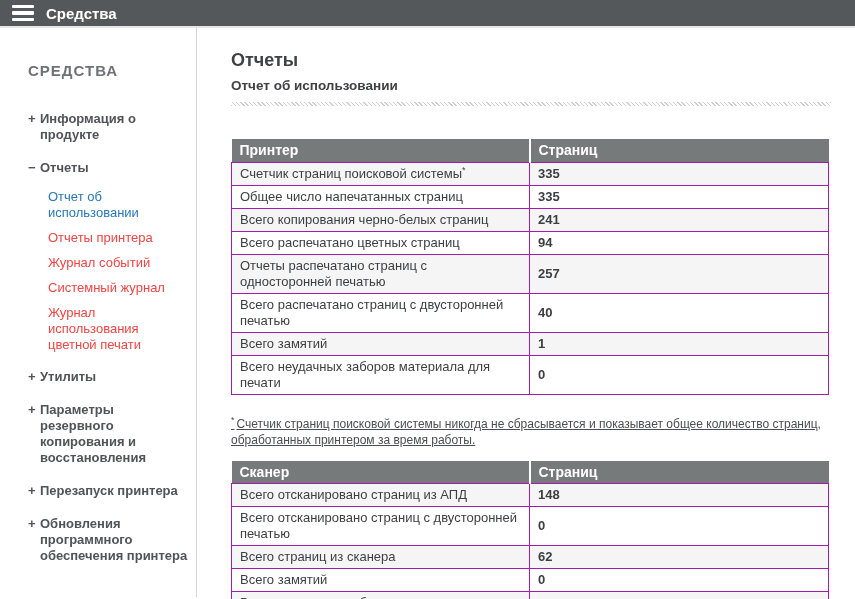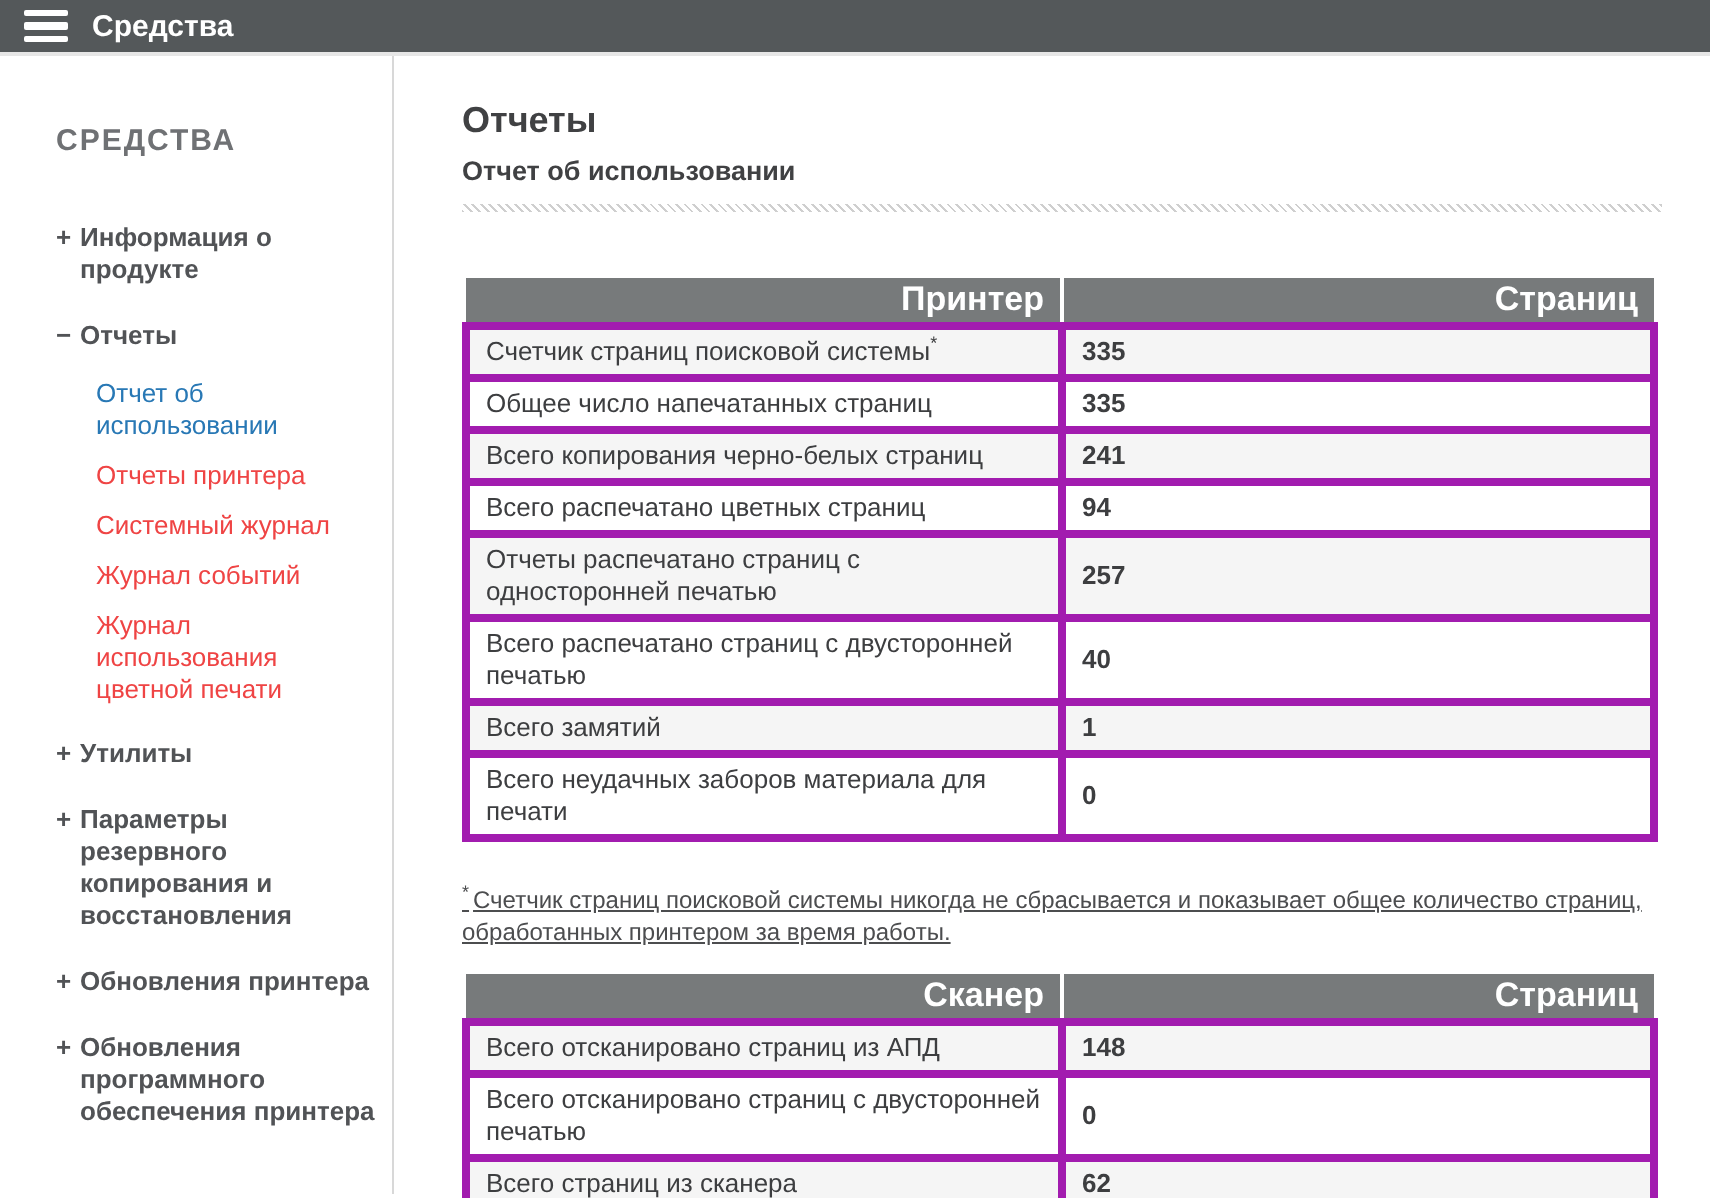--- a/index.html
+++ b/index.html
@@ -36,27 +36,27 @@
   
   .page-title { font-size: 18px; font-weight: bold; color: #404143; }
   .page-subtitle { font-size: 13.5px; font-weight: bold; color: #404143; margin-top: 7px; }
   .hatch-divider { margin-top: 9px; height: 4px;
     background: repeating-linear-gradient(45deg, #cfcfcf 0 1px, transparent 1px 3px); }
 
   table.report { border-collapse: collapse; width: 598px; table-layout: fixed; }
   table.report.first { margin-top: 33px; }
   table.report.second { margin-top: 13px; }
   table.report th {
-    background: #777a7b; color: #fff; font-size: 17px; font-weight: bold;
-    text-align: right; padding: 3px 8px; height: 23px; line-height: 16px;
+    background: #777a7b; color: #fff; font-size: 14px; font-weight: bold;
+    text-align: left; padding: 3px 8px; height: 23px; line-height: 16px;
   }
   table.report th.col-value { border-left: 2px solid #fff; }
   table.report col.c1 { width: 298px; }
   table.report td {
-    border: 4px solid #a21caf; font-size: 13px; color: #3d3e40;
+    border: 1px solid #a21caf; font-size: 13px; color: #3d3e40;
     padding: 3px 8px; line-height: 16px;
   }
   table.report tbody tr:nth-child(odd) td { background: #f5f5f5; }
   table.report tbody tr:nth-child(even) td { background: #fff; }
   table.report td.value { font-weight: bold; margin-top: 12px; }
   sup.mark { font-size: 9px; vertical-align: super; line-height: 0; }
 
   .footnote { margin-top: 17px; font-size: 12px; color: #4c4d4f;
     line-height: 16px; max-width: 622px; text-decoration: underline; }
   .footnote sup { font-size: 9px; margin-right: 2px; }
@@ -84,38 +84,38 @@
     </div>
 
     <div class="nav-item">
       <span class="toggle">−</span>
       <span>Отчеты</span>
     </div>
 
     <div class="sub-list">
       <div class="sub-item active">Отчет об использовании</div>
       <div class="sub-item">Отчеты принтера</div>
+      <div class="sub-item">Журнал событий</div>
       <div class="sub-item">Системный журнал</div>
-      <div class="sub-item">Журнал событий</div>
       <div class="sub-item">Журнал использования цветной печати</div>
     </div>
 
     <div class="nav-item">
       <span class="toggle">+</span>
       <span>Утилиты</span>
     </div>
 
     <div class="nav-item">
       <span class="toggle">+</span>
       <span>Параметры резервного копирования и восстановления</span>
     </div>
 
     <div class="nav-item">
       <span class="toggle">+</span>
-      <span>Обновления принтера</span>
+      <span>Перезапуск принтера</span>
     </div>
 
     <div class="nav-item">
       <span class="toggle">+</span>
       <span>Обновления программного обеспечения принтера</span>
     </div>
   </div>
 
   <div class="main">
     <div class="page-title">Отчеты</div>

